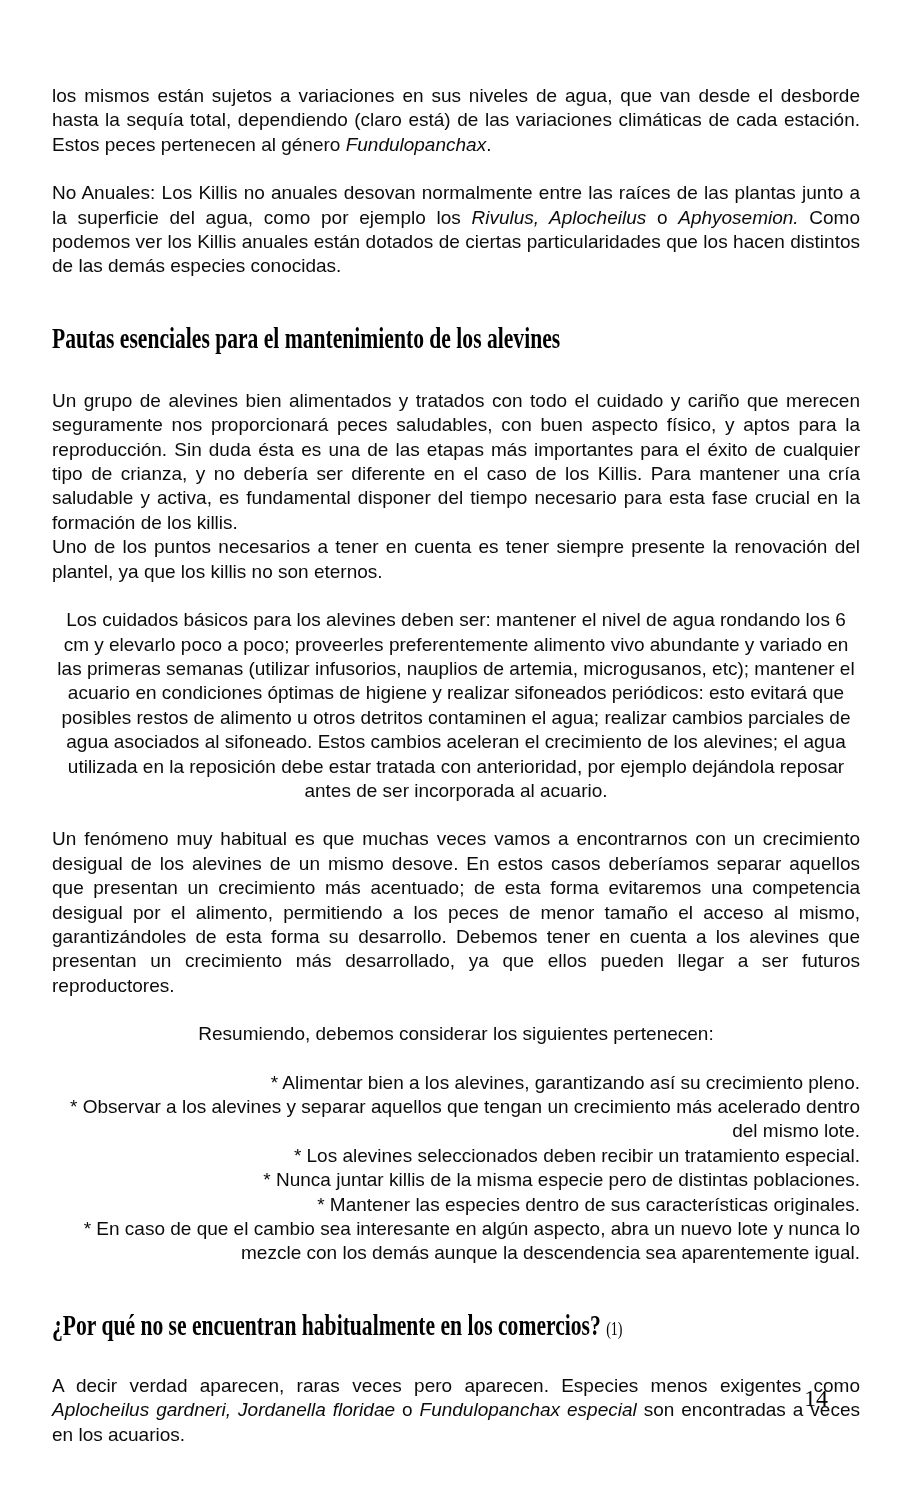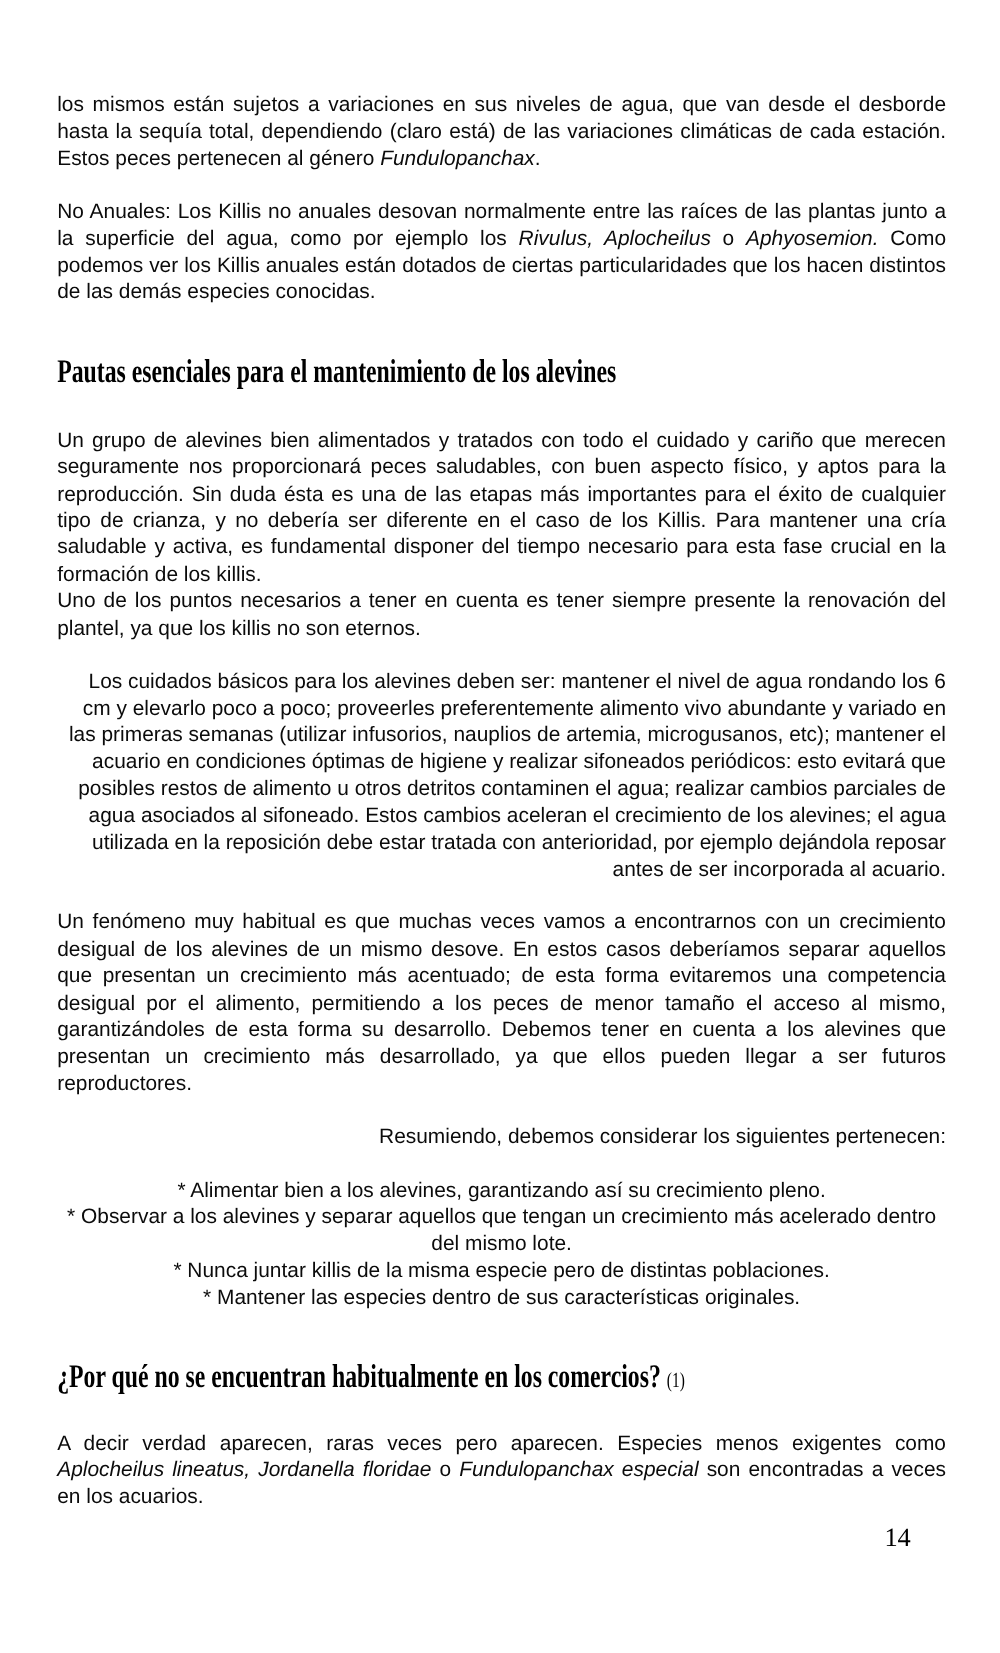--- a/index.html
+++ b/index.html
@@ -19,21 +19,21 @@
     color: #0b0b0b;
   }
   .doc-body { width: 100%; }
   .para {
     margin: 0 0 24px 0;
     font-size: 19px;
     line-height: 24.4px;
     white-space: pre-line;
   }
   .para.justify { text-align: justify; }
-  .para.left { text-align: right; }
+  .para.left { text-align: center; }
   .seg-b { font-weight: normal; }
   .seg-i { font-style: italic; }
   h2.heading {
     font-family: "Liberation Serif", serif;
     font-size: 30px;
     line-height: 36px;
     font-weight: bold;
     color: #000000;
     margin: 41px 0 33px 0;
     text-decoration: underline;
@@ -47,21 +47,21 @@
   }
   h2 .seg-small {
     font-size: 19.5px;
     font-weight: normal;
   }
   .list {
     margin: 0 0 24px 0;
     font-size: 19px;
     line-height: 24.4px;
   }
-  .list-item { text-align: center; }
+  .list-item { text-align: right; }
   .page-number {
     position: absolute;
     right: 81px;
     bottom: 42px;
     font-family: "Liberation Serif", serif;
     font-size: 24px;
     color: #000000;
   }
 </style>
 </head>
@@ -73,20 +73,22 @@
       <p class="para justify"><span class="seg-b">No Anuales</span><span>: Los Killis no anuales desovan normalmente entre las raíces de las plantas junto a la superficie del agua, como por ejemplo los </span><span class="seg-i">Rivulus, Aplocheilus</span><span> o </span><span class="seg-i">Aphyosemion.</span><span> Como podemos ver los Killis anuales están dotados de ciertas particularidades que los hacen distintos de las demás especies conocidas.</span></p>
       <h2 class="heading"><span class="condensed"><span>Pautas esenciales para el mantenimiento de los alevines</span></span></h2>
       <p class="para justify"><span>Un grupo de alevines bien alimentados y tratados con todo el cuidado y cariño que merecen seguramente nos proporcionará peces saludables, con buen aspecto físico, y aptos para la reproducción. Sin duda ésta es una de las etapas más importantes para el éxito de cualquier tipo de crianza, y no debería ser diferente en el caso de los Killis. Para mantener una cría saludable y activa, es fundamental disponer del tiempo necesario para esta fase crucial en la formación de los killis.
 Uno de los puntos necesarios a tener en cuenta es tener siempre presente la renovación del plantel, ya que los killis no son eternos.</span></p>
       <p class="para left"><span>Los cuidados básicos para los alevines deben ser: mantener el nivel de agua rondando los 6 cm y elevarlo poco a poco; proveerles preferentemente alimento vivo abundante y variado en las primeras semanas (utilizar infusorios, nauplios de artemia, microgusanos, etc); mantener el acuario en condiciones óptimas de higiene y realizar sifoneados periódicos: esto evitará que posibles restos de alimento u otros detritos contaminen el agua; realizar cambios parciales de agua asociados al sifoneado. Estos cambios aceleran el crecimiento de los alevines; el agua utilizada en la reposición debe estar tratada con anterioridad, por ejemplo dejándola reposar antes de ser incorporada al acuario.</span></p>
       <p class="para justify"><span>Un fenómeno muy habitual es que muchas veces vamos a encontrarnos con un crecimiento desigual de los alevines de un mismo desove. En estos casos deberíamos separar aquellos que presentan un crecimiento más acentuado; de esta forma evitaremos una competencia desigual por el alimento, permitiendo a los peces de menor tamaño el acceso al mismo, garantizándoles de esta forma su desarrollo. Debemos tener en cuenta a los alevines que presentan un crecimiento más desarrollado, ya que ellos pueden llegar a ser futuros reproductores.</span></p>
       <p class="para left"><span>Resumiendo, debemos considerar los siguientes pertenecen:</span></p>
       <div class="list">
         <div class="list-item">* Alimentar bien a los alevines, garantizando así su crecimiento pleno.</div>
         <div class="list-item">* Observar a los alevines y separar aquellos que tengan un crecimiento más acelerado dentro del mismo lote.</div>
+        <div class="list-item">* Los alevines seleccionados deben recibir un tratamiento especial.</div>
         <div class="list-item">* Nunca juntar killis de la misma especie pero de distintas poblaciones.</div>
         <div class="list-item">* Mantener las especies dentro de sus características originales.</div>
+        <div class="list-item">* En caso de que el cambio sea interesante en algún aspecto, abra un nuevo lote y nunca lo mezcle con los demás aunque la descendencia sea aparentemente igual.</div>
       </div>
       <h2 class="heading gap-large"><span class="condensed"><span>¿Por qué no se encuentran habitualmente en los comercios? </span><span class="seg-small">(1)</span></span></h2>
-      <p class="para justify"><span>A decir verdad aparecen, raras veces pero aparecen. Especies menos exigentes como </span><span class="seg-i">Aplocheilus lineatus,</span><span> </span><span class="seg-i">Jordanella floridae</span><span> o </span><span class="seg-i">Fundulopanchax especial</span><span> son encontradas a veces en los acuarios.</span></p>
+      <p class="para justify"><span>A decir verdad aparecen, raras veces pero aparecen. Especies menos exigentes como </span><span class="seg-i">Aplocheilus gardneri,</span><span> </span><span class="seg-i">Jordanella floridae</span><span> o </span><span class="seg-i">Fundulopanchax especial</span><span> son encontradas a veces en los acuarios.</span></p>
     </div>
   <div class="page-number">14</div>
 </div>
 
 </body></html>

